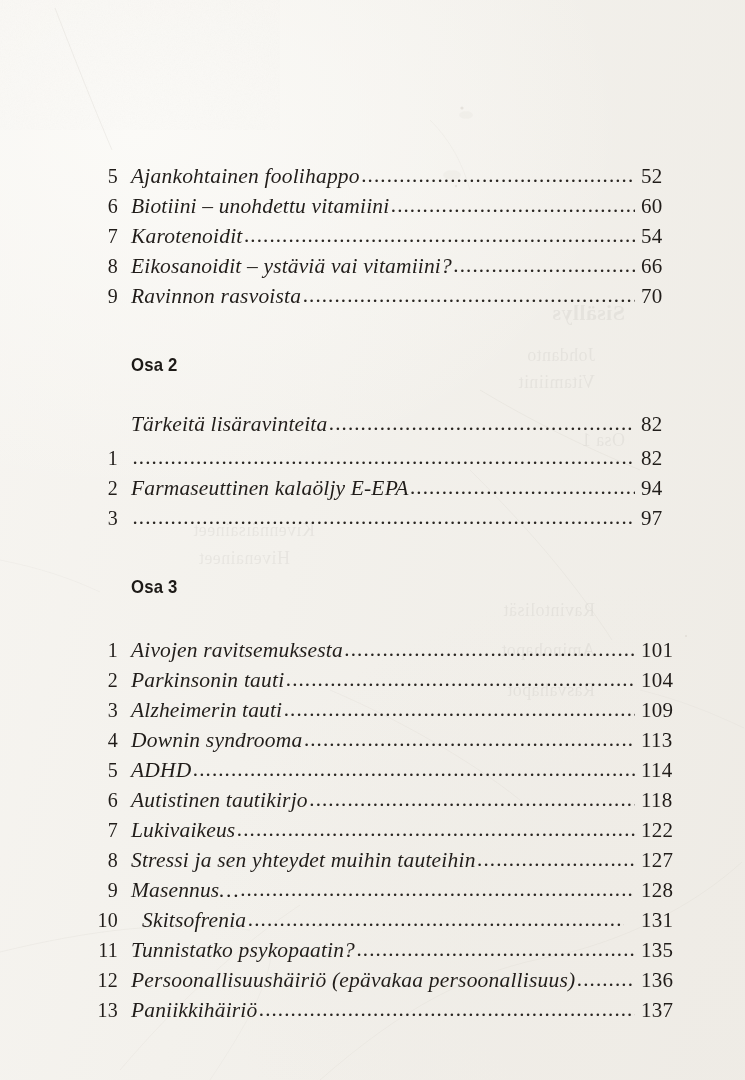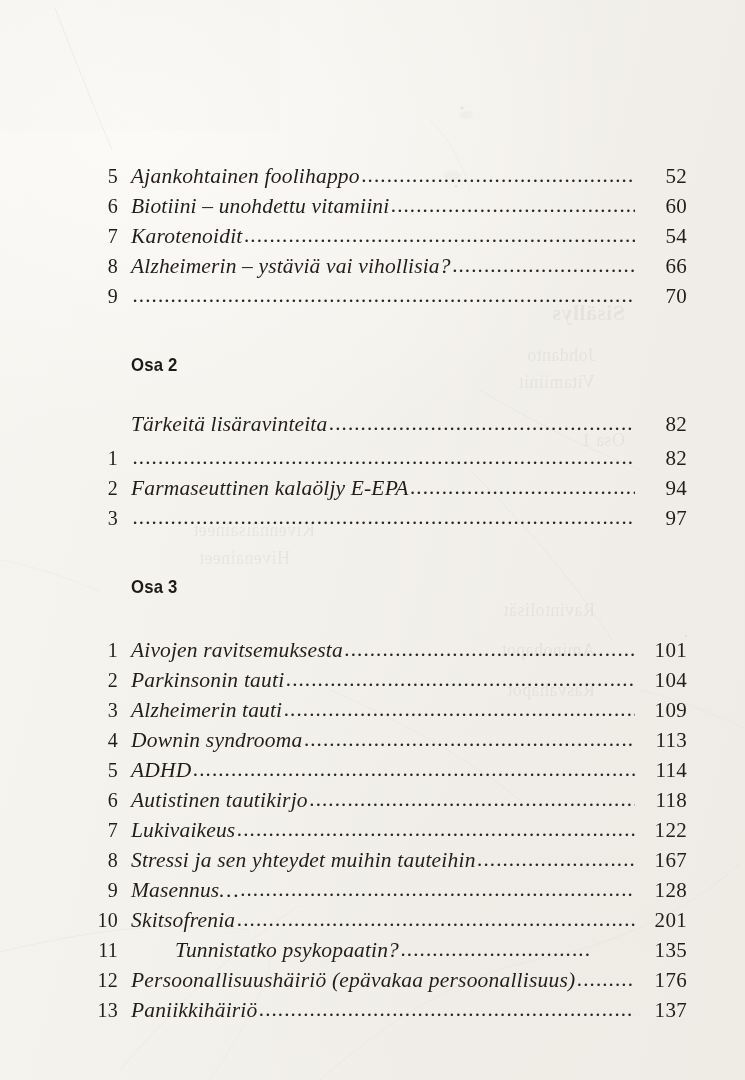--- a/index.html
+++ b/index.html
@@ -133,21 +133,20 @@
     color: #2a2622;
     font-size: 21px;
     letter-spacing: 1.1px;
     position: relative;
     top: -1px;
   }
 
   .page {
     flex: 0 0 auto;
     width: 46px;
-    text-align: right;
     padding-right: 58px;
     font-size: 21px;
     letter-spacing: .3px;
   }
 
   
   .row:nth-child(odd) .title { letter-spacing: .2px; }
 </style>
 </head>
 <body>
@@ -223,28 +222,29 @@
         <span class="num">7</span>
         <span class="title-wrap">
           <span class="title">Karotenoidit</span>
           <span class="leader">............................................................................................................................................</span>
         </span>
         <span class="page">54</span>
       </div>
       <div class="row" style="top: 254px;">
         <span class="num">8</span>
         <span class="title-wrap">
-          <span class="title">Alzheimerin – ystäviä vai vihollisia?</span>
+          <span class="title">Eikosanoidit – ystäviä vai vitamiini?</span>
           <span class="leader">............................................................................................................................................</span>
         </span>
         <span class="page">66</span>
       </div>
       <div class="row" style="top: 284px;">
         <span class="num">9</span>
         <span class="title-wrap">
+          <span class="title">Ravinnon rasvoista</span>
           <span class="leader">............................................................................................................................................</span>
         </span>
         <span class="page">70</span>
       </div>
       <div class="group"></div>
       <div class="heading" style="top: 354px;">Osa 2</div>
       <div class="row" style="top: 412px;">
         <span class="num"></span>
         <span class="title-wrap">
           <span class="title">Tärkeitä lisäravinteita</span>
@@ -331,53 +331,53 @@
           <span class="leader">............................................................................................................................................</span>
         </span>
         <span class="page">122</span>
       </div>
       <div class="row" style="top: 848px;">
         <span class="num">8</span>
         <span class="title-wrap">
           <span class="title">Stressi ja sen yhteydet muihin tauteihin</span>
           <span class="leader">............................................................................................................................................</span>
         </span>
-        <span class="page">167</span>
+        <span class="page">127</span>
       </div>
       <div class="row" style="top: 878px;">
         <span class="num">9</span>
         <span class="title-wrap">
           <span class="title">Masennus…</span>
           <span class="leader">............................................................................................................................................</span>
         </span>
         <span class="page">128</span>
       </div>
-      <div class="row" style="top: 908px;">
+      <div class="row" style="top: 908px; gap: 11px;">
         <span class="num">10</span>
         <span class="title-wrap">
           <span class="title">Skitsofrenia</span>
           <span class="leader">............................................................................................................................................</span>
         </span>
-        <span class="page">201</span>
-      </div>
-      <div class="row" style="top: 938px; gap: 44px;">
+        <span class="page">131</span>
+      </div>
+      <div class="row" style="top: 938px;">
         <span class="num">11</span>
         <span class="title-wrap">
           <span class="title">Tunnistatko psykopaatin?</span>
           <span class="leader">............................................................................................................................................</span>
         </span>
         <span class="page">135</span>
       </div>
       <div class="row" style="top: 968px;">
         <span class="num">12</span>
         <span class="title-wrap">
           <span class="title">Persoonallisuushäiriö (epävakaa persoonallisuus)</span>
           <span class="leader">............................................................................................................................................</span>
         </span>
-        <span class="page">176</span>
+        <span class="page">136</span>
       </div>
       <div class="row" style="top: 998px;">
         <span class="num">13</span>
         <span class="title-wrap">
           <span class="title">Paniikkihäiriö</span>
           <span class="leader">............................................................................................................................................</span>
         </span>
         <span class="page">137</span>
       </div>
       <div class="group"></div>

